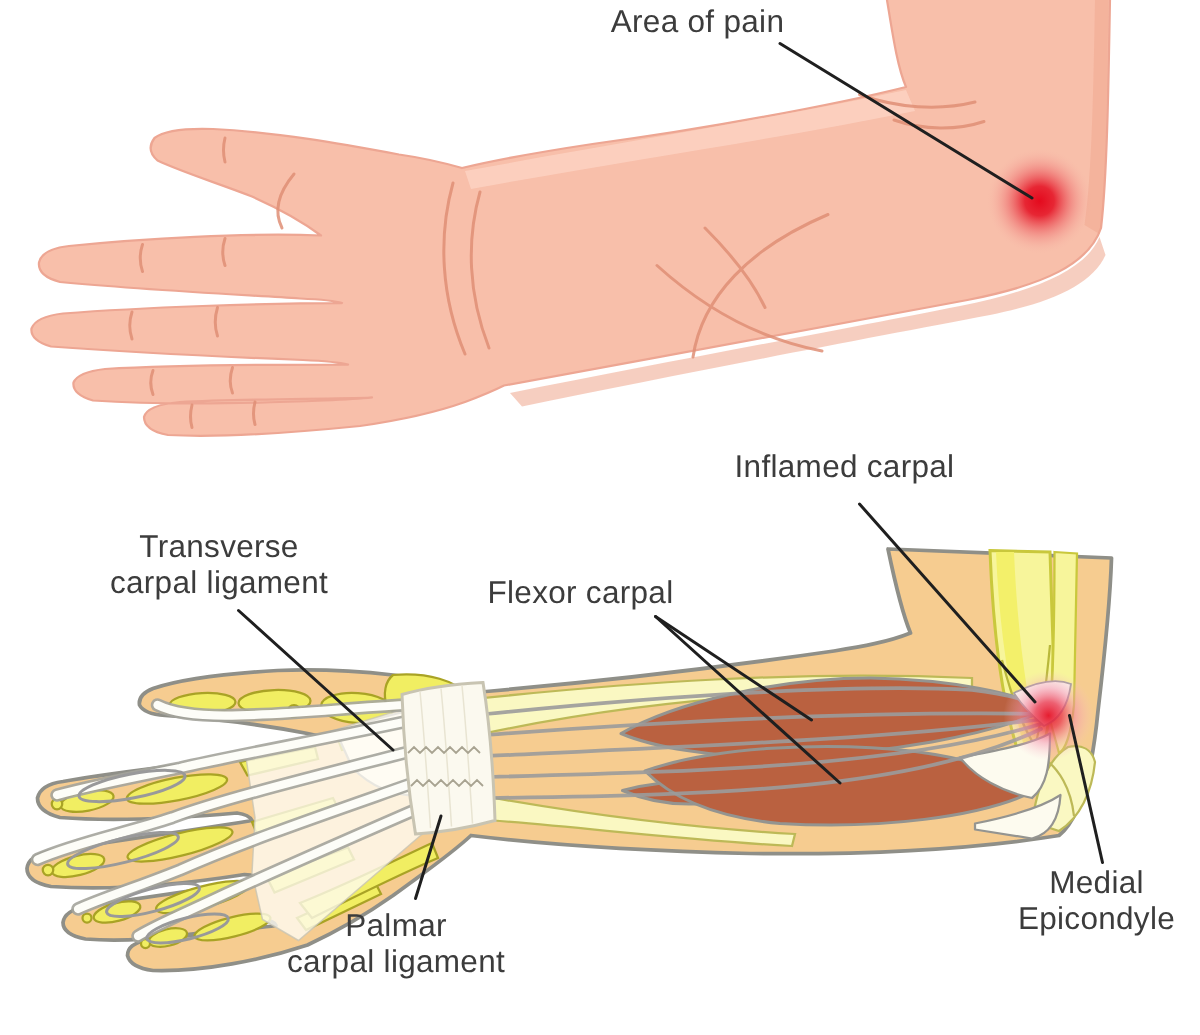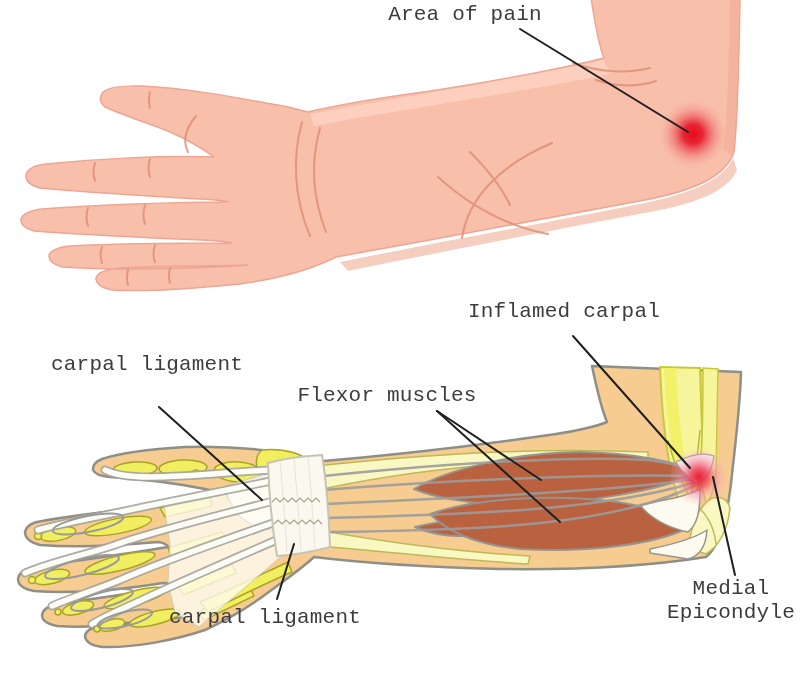--- a/index.html
+++ b/index.html
@@ -1,17 +1,17 @@
 <!DOCTYPE html>
 <html><head>
 <meta charset="utf-8">
 <style>
   html,body{margin:0;padding:0;background:#ffffff;}
   .canvas{position:relative;width:800px;height:690px;background:#ffffff;overflow:hidden;
-          font-family:Liberation Mono, monospace;}
+          font-family:Liberation Sans, sans-serif;}
   .scene{position:absolute;left:0;top:0;}
   .label{position:absolute;color:#3c3c3c;font-size:21px;line-height:24px;text-align:center;
          font-weight:400;letter-spacing:0.2px;white-space:nowrap;}
 </style>
 </head>
 <body>
 
 <div class="canvas">
 
 <svg class="scene" width="800" height="690" viewBox="0 0 800 690">
@@ -237,26 +237,28 @@
     <line x1="277" y1="599" x2="294" y2="544"></line>
     <line x1="735" y1="575" x2="713" y2="477"></line>
   </g>
 </svg>
 
   <div class="label" style="left:380px;top:3px;width:170px;">Area of pain</div>
 
   <div class="label" style="left:468px;top:300px;width:190px;">Inflamed carpal</div>
 
   <div class="label" style="left:51px;top:353px;width:190px;">
+    <div>Transverse</div>
     <div>carpal ligament</div>
   </div>
 
-  <div class="label" style="left:292px;top:384px;width:190px;">Flexor muscles</div>
+  <div class="label" style="left:292px;top:384px;width:190px;">Flexor carpal</div>
 
   <div class="label" style="left:169px;top:606px;width:190px;">
+    <div>Palmar</div>
     <div>carpal ligament</div>
   </div>
 
   <div class="label" style="left:641px;top:577px;width:180px;">
     <div>Medial</div>
     <div>Epicondyle</div>
   </div>
 
 </div>
 

